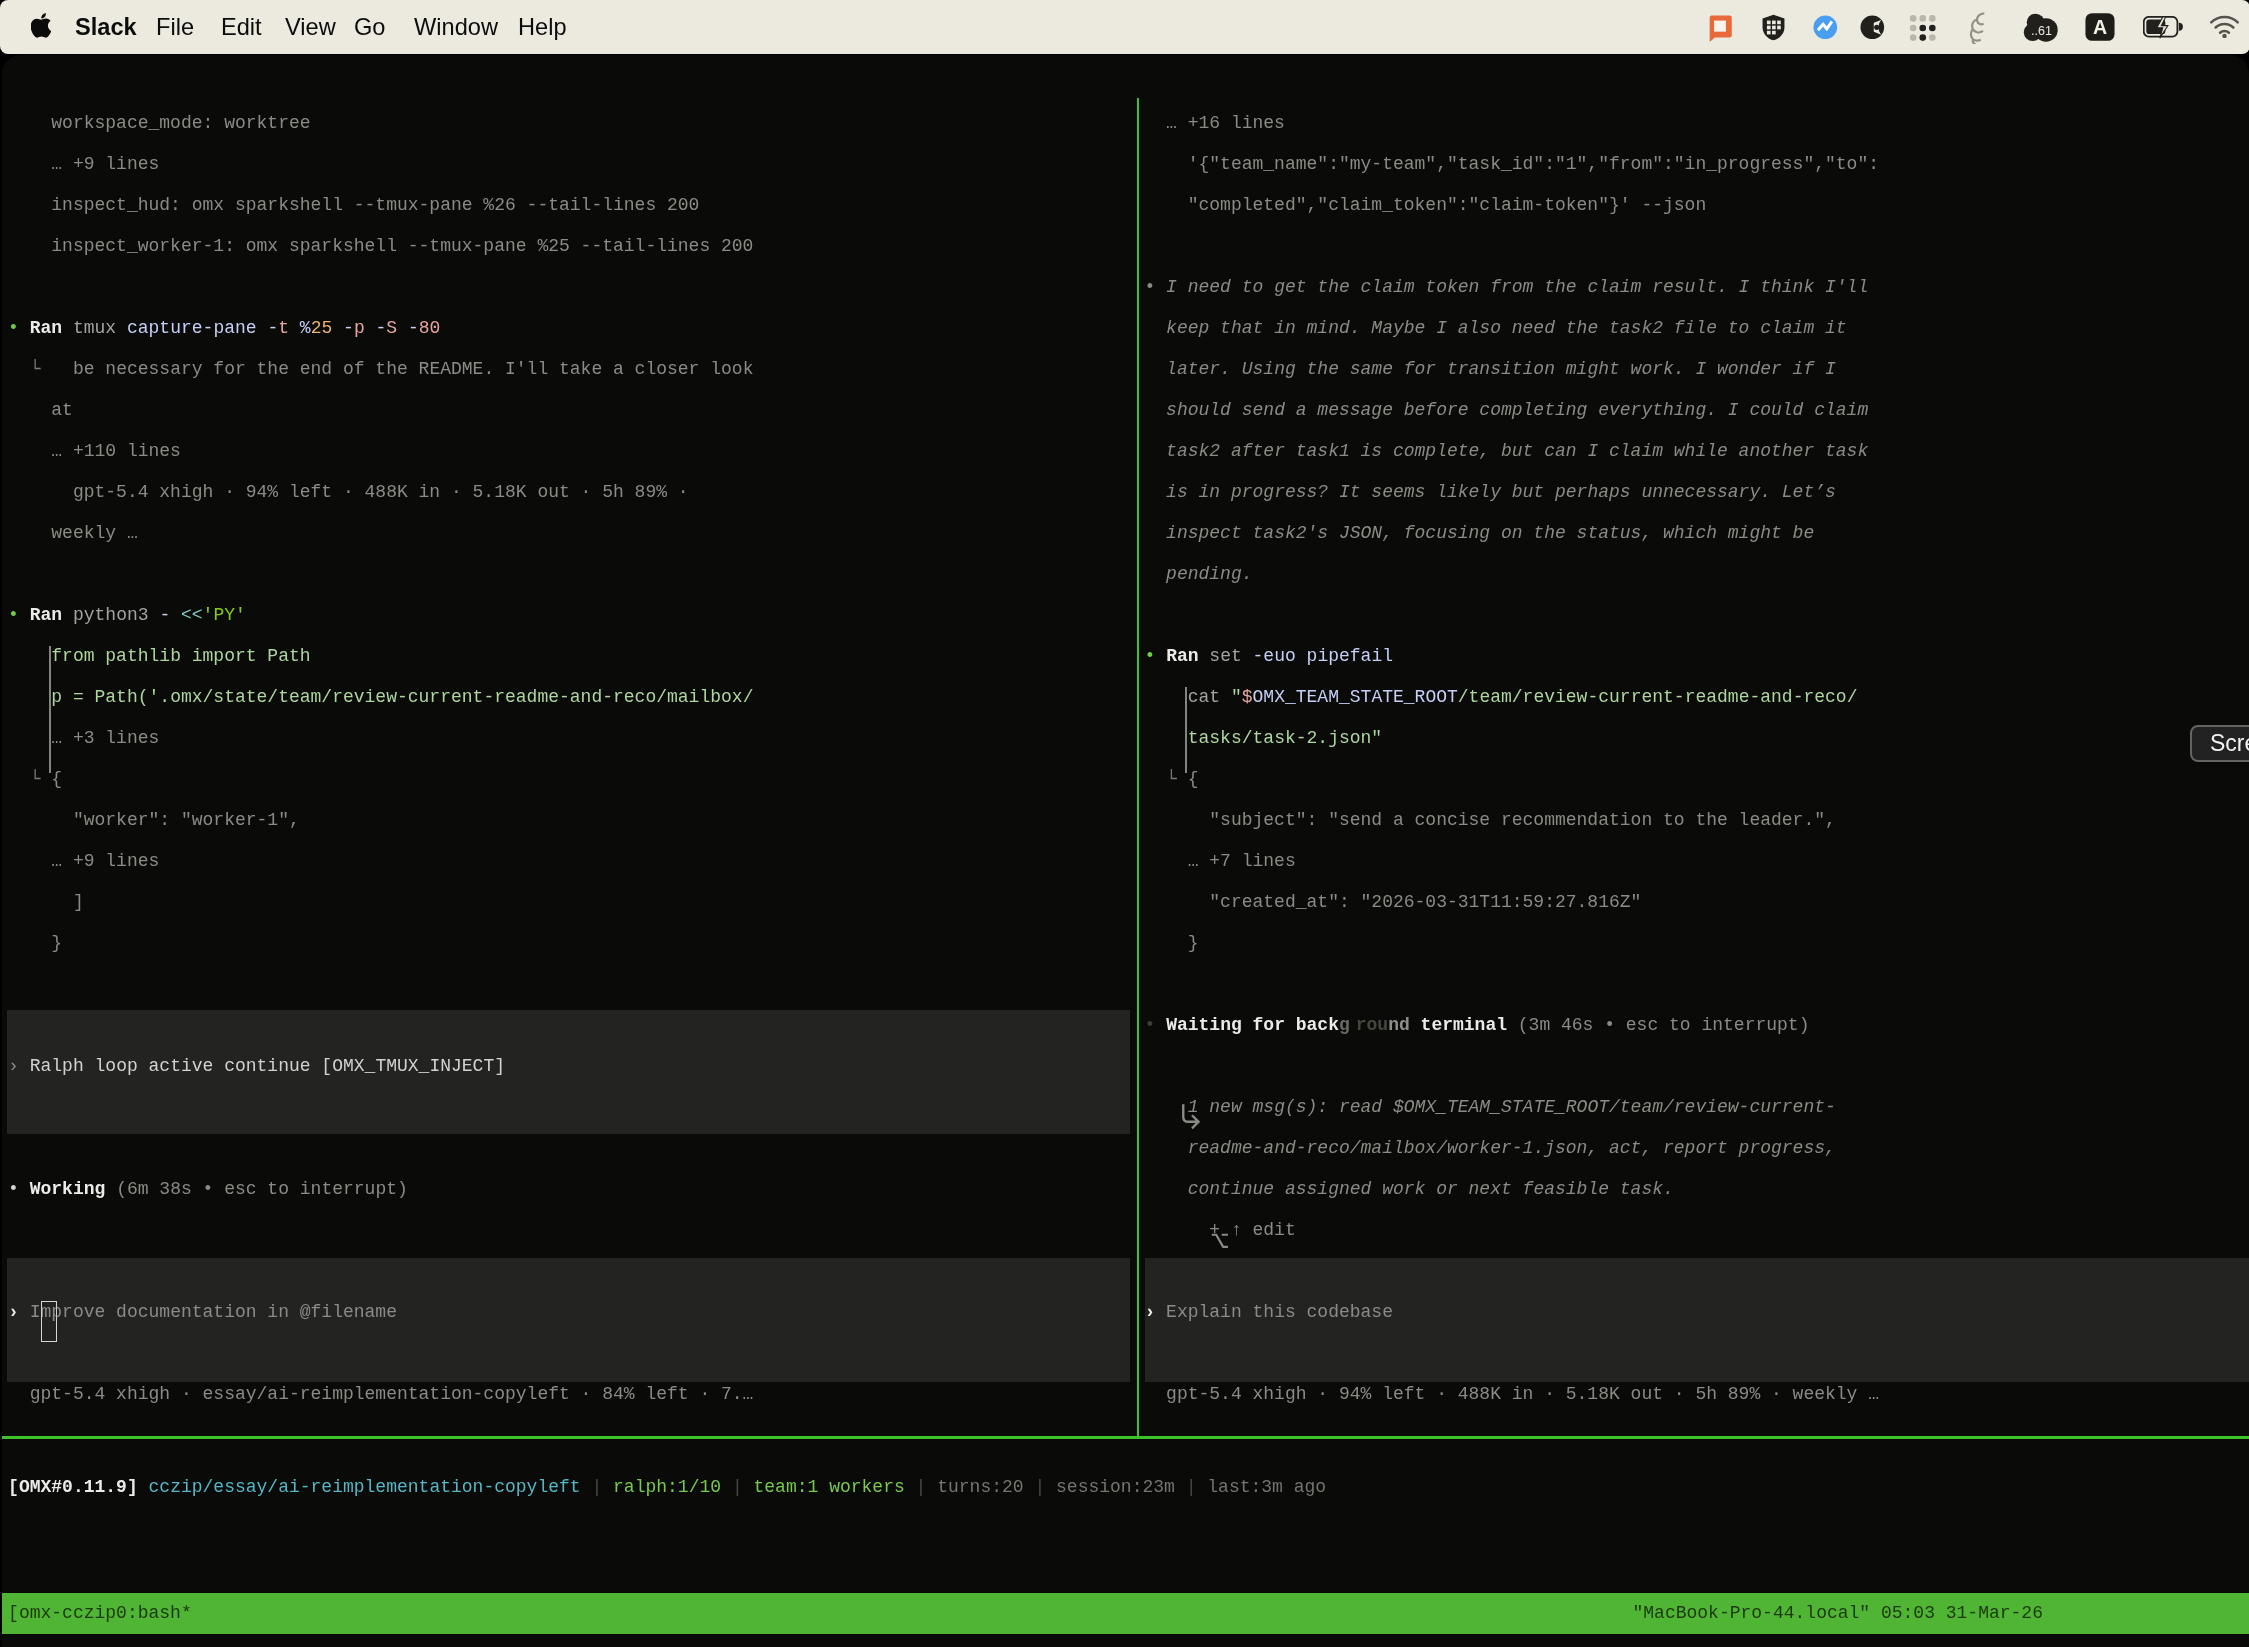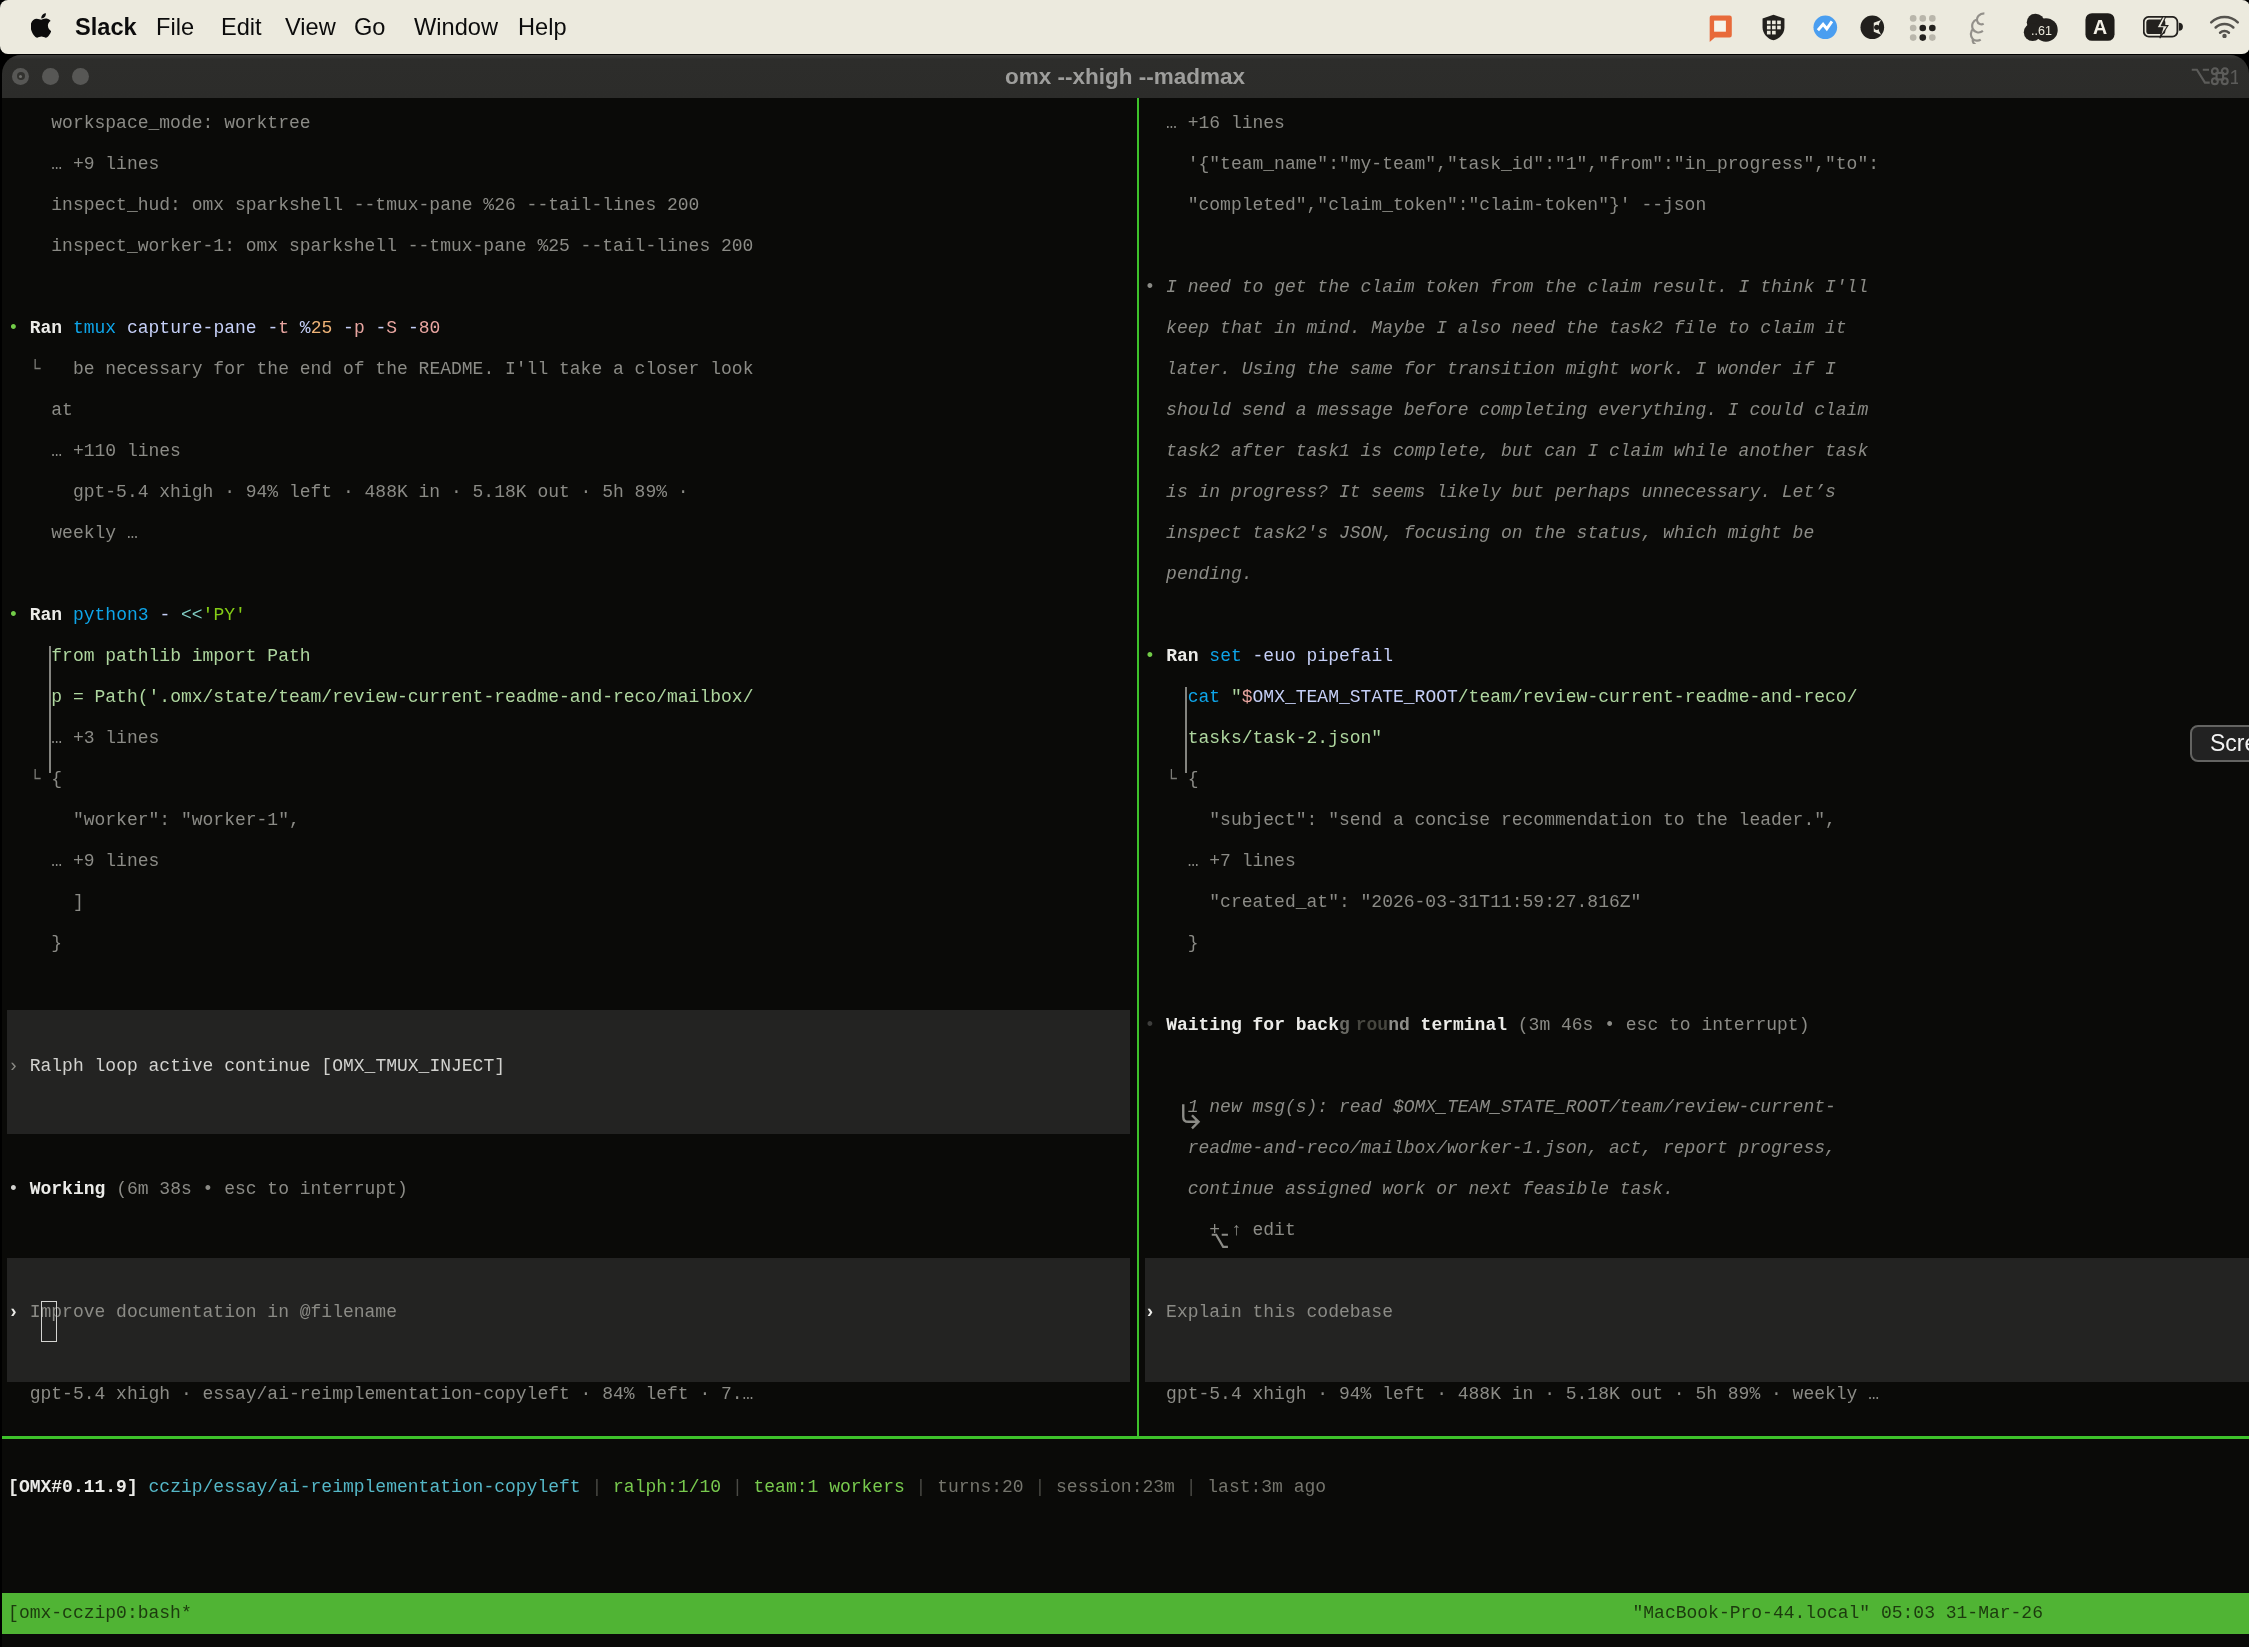--- a/index.html
+++ b/index.html
@@ -10,21 +10,21 @@
 .tl { position:absolute; top:13px; width:17px; height:17px; border-radius:50%; background:#575755; }
 #ttitle { position:absolute; left:0; top:0; width:2247px; height:43px; text-align:center; line-height:44px; font-size:22.5px; font-weight:bold; color:#9e9e9c; }
 pre { font-family:"Liberation Mono", monospace; font-size:18px; line-height:41px; color:#8b8b86; position:absolute; white-space:pre; }
 .band { position:absolute; background:#232322; }
 .b { font-weight:bold; }
 .w { color:#ebebe8; }
 .bw { color:#d2d2cf; }
 .dim { color:#7a7a75; }
 .tc { color:#82cfc6; }
 .gc { color:#aed69f; }
-.bl { color:#0ea5e9; }
+.bl { color:#a3a3a3; }
 .lv { color:#c5cff7; }
 .sa { color:#e8a5a0; }
 .or { color:#eeb377; }
 .pu { color:#84cc16; }
 .cy { color:#55b7c7; }
 .gb { color:#72cc48; }
 .sg { color:#78ca4e; }
 .pp { color:#4a4a45; }
 .d2 { color:#75756d; }
 .db { color:#3e3e3c; }
@@ -115,39 +115,20 @@
   <svg class="ic" style="left:2209px;top:14.8px" width="31" height="23.6" viewBox="0 0 42 32">
       <g fill="none" stroke="#55534e" stroke-width="3.4" stroke-linecap="round">
         <path d="M3 10 a 26 26 0 0 1 36 0"></path>
         <path d="M9 17 a 17.5 17.5 0 0 1 24 0"></path>
         <path d="M15 24 a 9.5 9.5 0 0 1 12 0"></path>
       </g>
       <circle cx="21" cy="28.5" r="3" fill="#55534e"></circle>
     </svg>
 </div>
 <div id="win">
-  <div id="tbar">
-    <div class="tl" style="left:10.7px"></div>
-    <div style="position:absolute;left:15px;top:17.3px;width:8px;height:8px;border-radius:50%;background:#32322f"></div>
-    <div style="position:absolute;left:17.7px;top:20px;width:3px;height:3px;border-radius:50%;background:#6e6e6b"></div>
-    <div class="tl" style="left:40px"></div>
-    <div class="tl" style="left:70px"></div>
-    <div id="ttitle">omx --xhigh --madmax</div>
-    <svg style="position:absolute;right:10.3px;top:10.3px" width="47" height="22" viewBox="0 0 64 30">
-        <g fill="none" stroke="#5c5c5a" stroke-width="2.9">
-          <path d="M1 6.5 h7 l11 17.5 h6.5 M16 6.5 h8.5"></path>
-          <circle cx="32.5" cy="8.5" r="4"></circle>
-          <circle cx="46" cy="8.5" r="4"></circle>
-          <circle cx="32.5" cy="22" r="4"></circle>
-          <circle cx="46" cy="22" r="4"></circle>
-          <rect x="34.8" y="10.8" width="8.9" height="8.9"></rect>
-        </g>
-        <text x="52.5" y="25.5" font-size="27" fill="#5c5c5a" font-family="Liberation Sans">1</text>
-      </svg>
-  </div>
   <div class="band" style="left:5.9px;top:955px;width:1123px;height:124px"></div>
   <div class="band" style="left:5.9px;top:1203px;width:1123px;height:124px"></div>
   <div class="band" style="left:1143px;top:1203px;width:1106px;height:124px"></div>
   <div id="sep"></div>
   <div id="hline"></div>
   <pre id="lpane" style="left:6.6px;top:48px;">    workspace_mode: worktree
     … +9 lines
     inspect_hud: omx sparkshell --tmux-pane %26 --tail-lines 200
     inspect_worker-1: omx sparkshell --tmux-pane %25 --tail-lines 200
 

